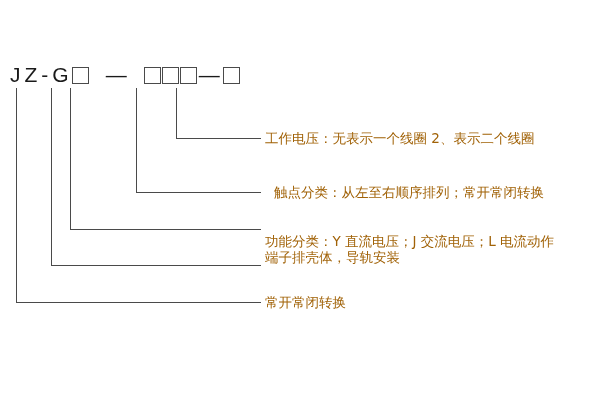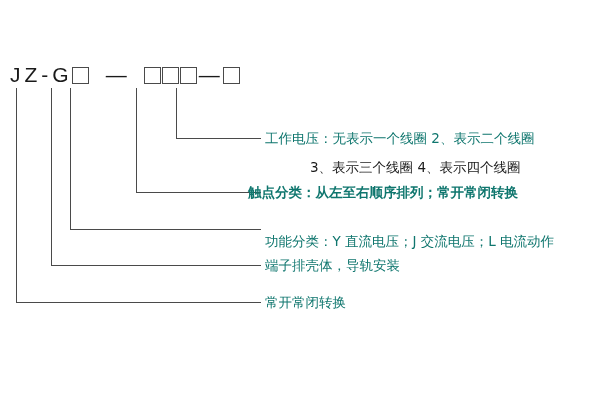--- a/index.html
+++ b/index.html
@@ -71,21 +71,21 @@
   .hline {
     position: absolute;
     height: 1px;
     background: #4a4a4a;
   }
 
   
   .label {
     position: absolute;
     font-size: 13.5px;
-    color: #0f766e;
+    color: #a16207;
     font-family: "DejaVu Sans", sans-serif;
     white-space: nowrap;
     line-height: 18px;
   }
   .label-2 {
     position: absolute;
     font-size: 13.5px;
     color: #1a1a1a;
     font-family: "DejaVu Sans", sans-serif;
     white-space: nowrap;
@@ -124,23 +124,22 @@
   <div class="vline" style="left:70px; top:88px; height:142px;"></div>
   <div class="hline" style="left:70px; top:229px; width:191px;"></div>
 
   <div class="vline" style="left:51px; top:88px; height:178px;"></div>
   <div class="hline" style="left:51px; top:265px; width:210px;"></div>
 
   <div class="vline" style="left:16px; top:88px; height:215px;"></div>
   <div class="hline" style="left:16px; top:302px; width:245px;"></div>
 
   <div class="label" style="left:265px; top:129px;">工作电压：无表示一个线圈    2、表示二个线圈</div>
-  <div class="label-2" style="left:310px; top:158px;">3、表示三个线圈  4、表示四个线圈</div>
 
-  <div class="label" style="left:248px; top:183px;font-weight:bold;">触点分类：从左至右顺序排列；常开常闭转换</div>
+  <div class="label" style="left:274px; top:183px;">触点分类：从左至右顺序排列；常开常闭转换</div>
 
   <div class="label" style="left:265px; top:232px;">功能分类：Y 直流电压；J 交流电压；L 电流动作</div>
 
-  <div class="label" style="left:265px; top:256px;">端子排壳体，导轨安装</div>
+  <div class="label" style="left:265px; top:248px;">端子排壳体，导轨安装</div>
 
   <div class="label" style="left:265px; top:293px;">常开常闭转换</div>
 
 </div>
 
 </body></html>

